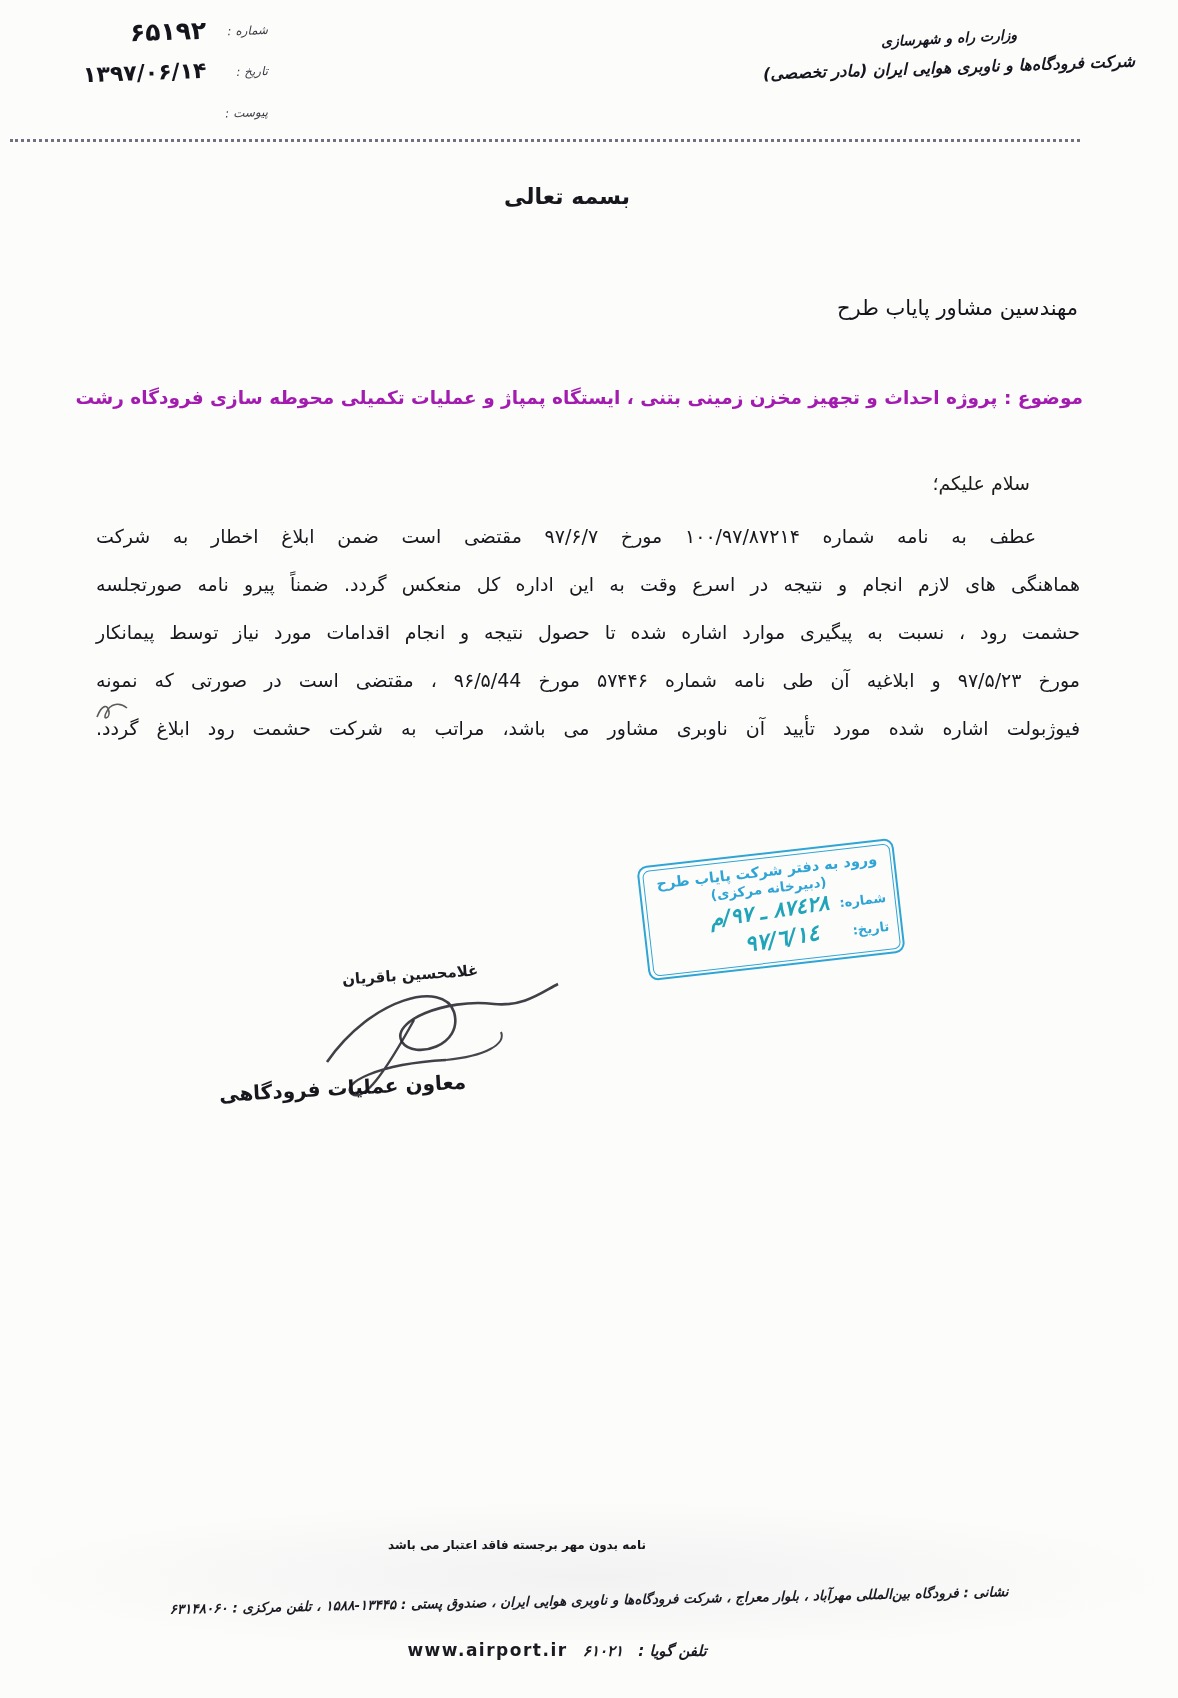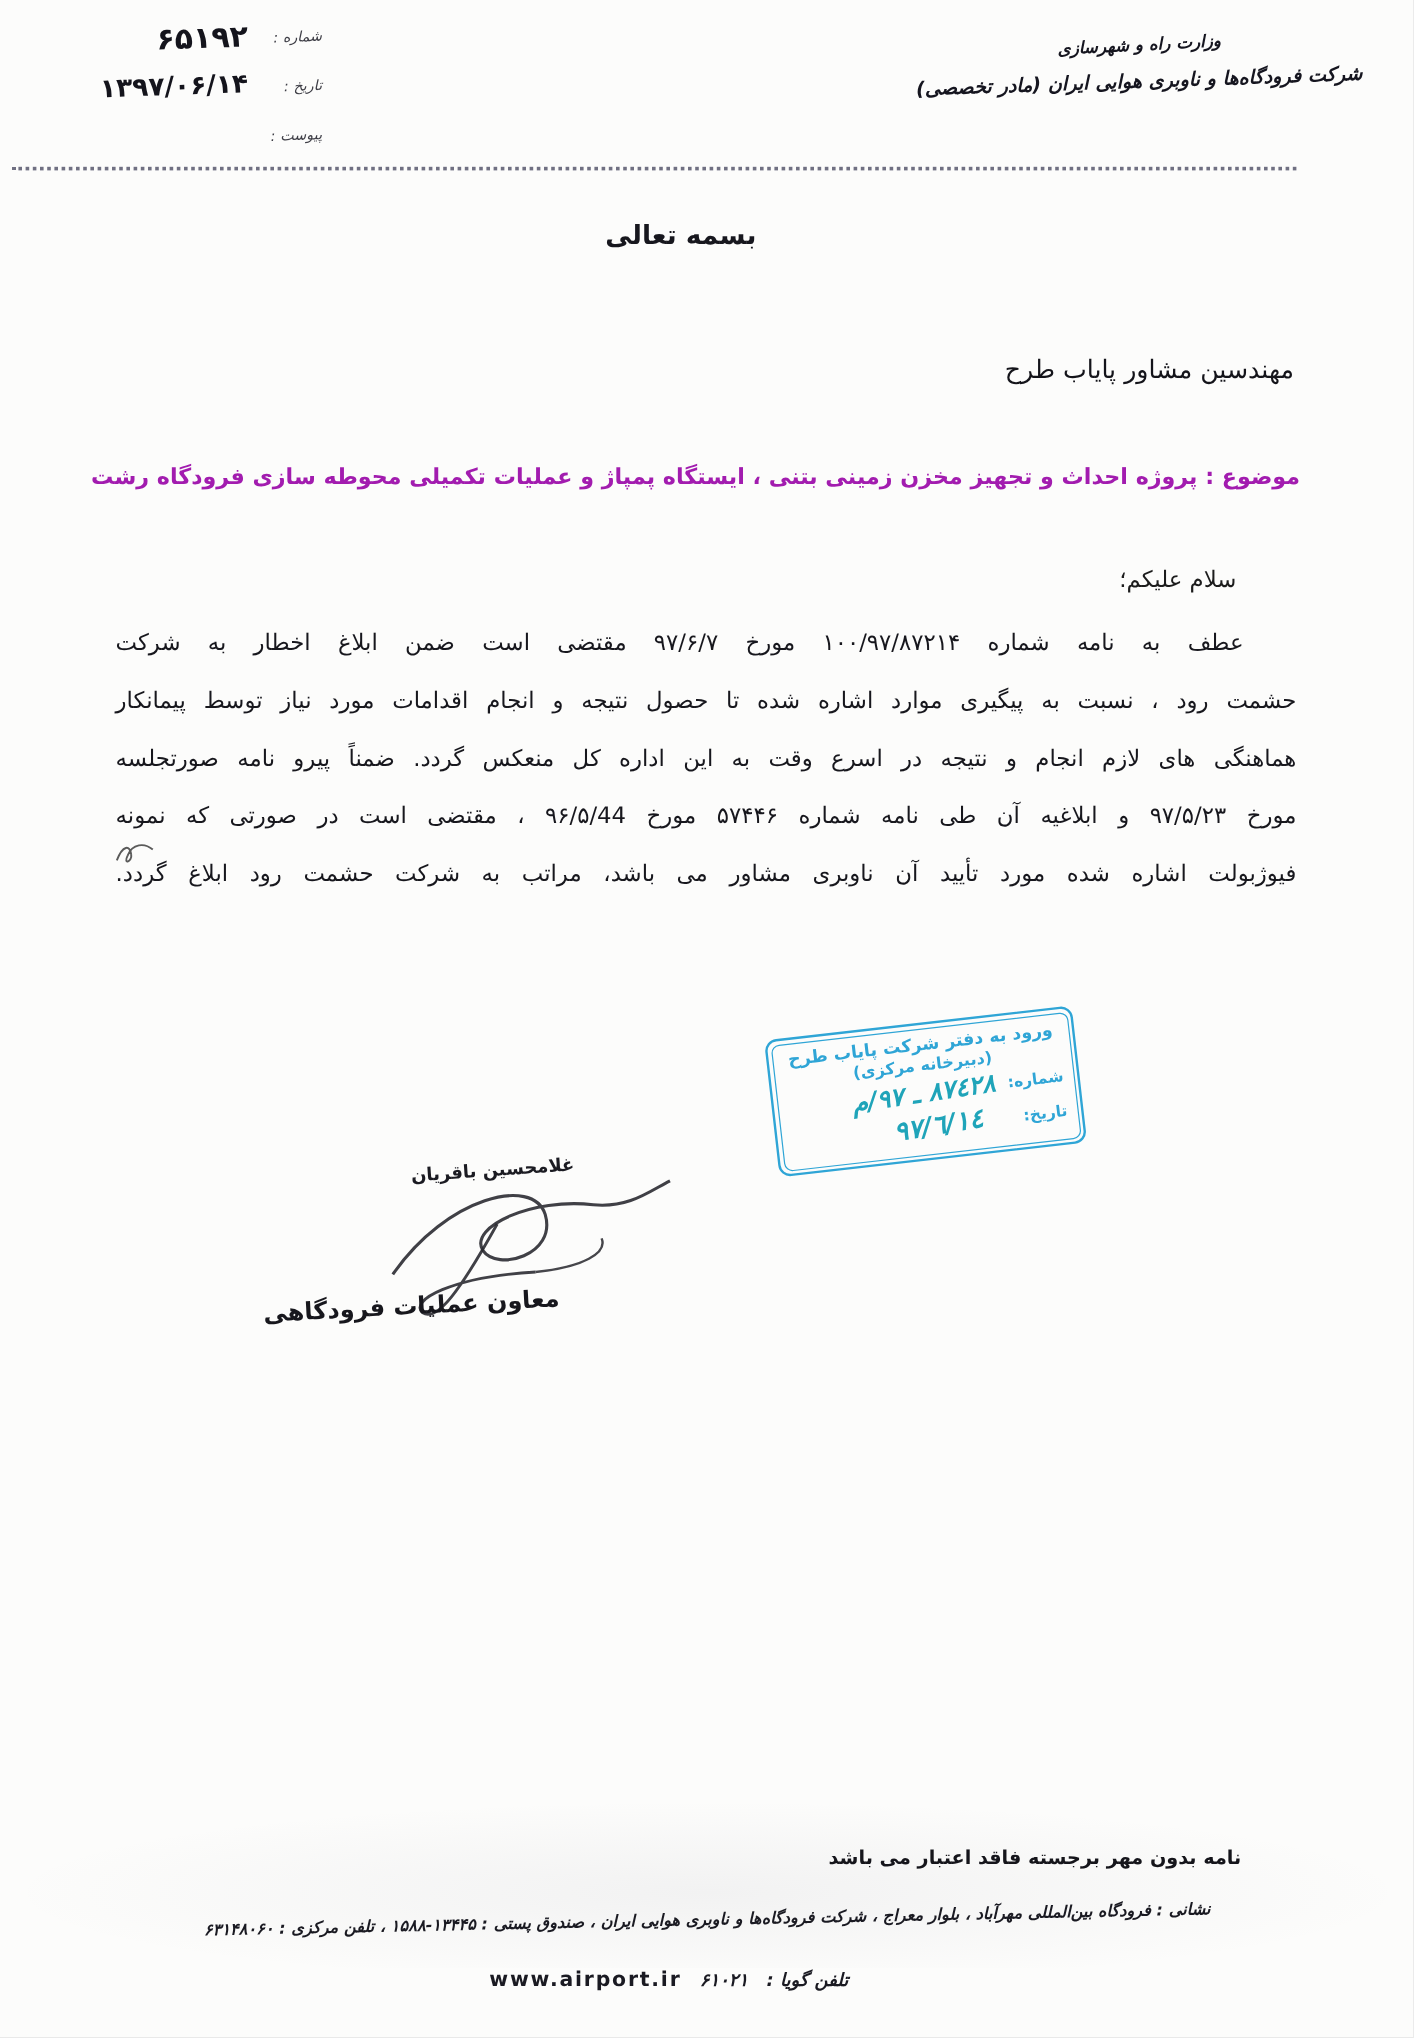--- a/index.html
+++ b/index.html
@@ -51,22 +51,22 @@
   .s-hand.date{margin-right:34px;font-size:22px;transform:rotate(-3deg);}
   
   .sig-name{position:absolute;top:966px;right:700px;font-size:15px;font-weight:bold;
             transform:rotate(-4deg);color:#1b1b22;}
   .sig-scribble{position:absolute;left:292px;top:962px;}
   .sig-title{position:absolute;top:1076px;right:712px;font-size:20px;font-weight:bold;
              transform:rotate(-3deg);white-space:nowrap;color:#17171d;}
   
   .scanband{position:absolute;top:1500px;left:0;width:1178px;height:140px;
             background:radial-gradient(ellipse at 50% 55%, rgba(110,110,125,.07), transparent 70%);}
-  .note{position:absolute;top:1538px;left:0;width:1034px;text-align:right;
-        font-size:16px;font-weight:bold;color:#15151b;}
+  .note{position:absolute;top:1538px;left:0;width:1034px;text-align:center;
+        font-size:12px;font-weight:bold;color:#15151b;}
   .addr{position:absolute;top:1592px;left:30px;width:1118px;text-align:center;
         font-size:13.5px;font-weight:bold;font-style:italic;transform:rotate(-1.2deg);
         color:#1a1a22;white-space:nowrap;}
   .web{position:absolute;top:1640px;left:0;width:1114px;text-align:center;
        font-size:15px;font-weight:bold;font-style:italic;color:#1a1a22;direction:rtl;}
   .web .latin{font-style:normal;letter-spacing:1.5px;font-size:17px;font-weight:bold;}
   .web span{margin:0 5px;}
 </style>
 </head>
 <body>
@@ -95,22 +95,22 @@
 
   <div class="dotline"></div>
 
   <div class="basmala">بسمه تعالی</div>
   <div class="recipient">مهندسین مشاور پایاب طرح</div>
   <div class="subject">موضوع : پروژه احداث و تجهیز مخزن زمینی بتنی ، ایستگاه پمپاژ و عملیات تکمیلی محوطه سازی فرودگاه رشت</div>
   <div class="salutation">سلام علیکم؛</div>
 
   <div class="body">
     <div class="bl bl1">عطف به نامه شماره ۱۰۰/۹۷/۸۷۲۱۴ مورخ ۹۷/۶/۷ مقتضی است ضمن ابلاغ اخطار به شرکت</div>
+    <div class="bl">هماهنگی های لازم انجام و نتیجه در اسرع وقت به این اداره کل منعکس گردد. ضمناً پیرو نامه صورتجلسه</div>
     <div class="bl">حشمت رود ، نسبت به پیگیری موارد اشاره شده تا حصول نتیجه و انجام اقدامات مورد نیاز توسط پیمانکار</div>
-    <div class="bl">هماهنگی های لازم انجام و نتیجه در اسرع وقت به این اداره کل منعکس گردد. ضمناً پیرو نامه صورتجلسه</div>
     <div class="bl">مورخ ۹۷/۵/۲۳ و ابلاغیه آن طی نامه شماره ۵۷۴۴۶ مورخ ۹۶/۵/44 ، مقتضی است در صورتی که نمونه</div>
     <div class="bl">فیوژبولت اشاره شده مورد تأیید آن ناوبری مشاور می باشد، مراتب به شرکت حشمت رود ابلاغ گردد.</div>
   </div>
 
   <svg class="paraph" width="36" height="28" viewBox="0 0 36 28">
     <path d="M3 19 C8 6, 14 6, 15 14 C16 20, 8 23, 12 15 C16 5, 26 4, 33 10" stroke="#333" fill="none" stroke-width="1.6"></path>
   </svg>
 
   <div class="stamp">
     <div class="stamp-outer">

